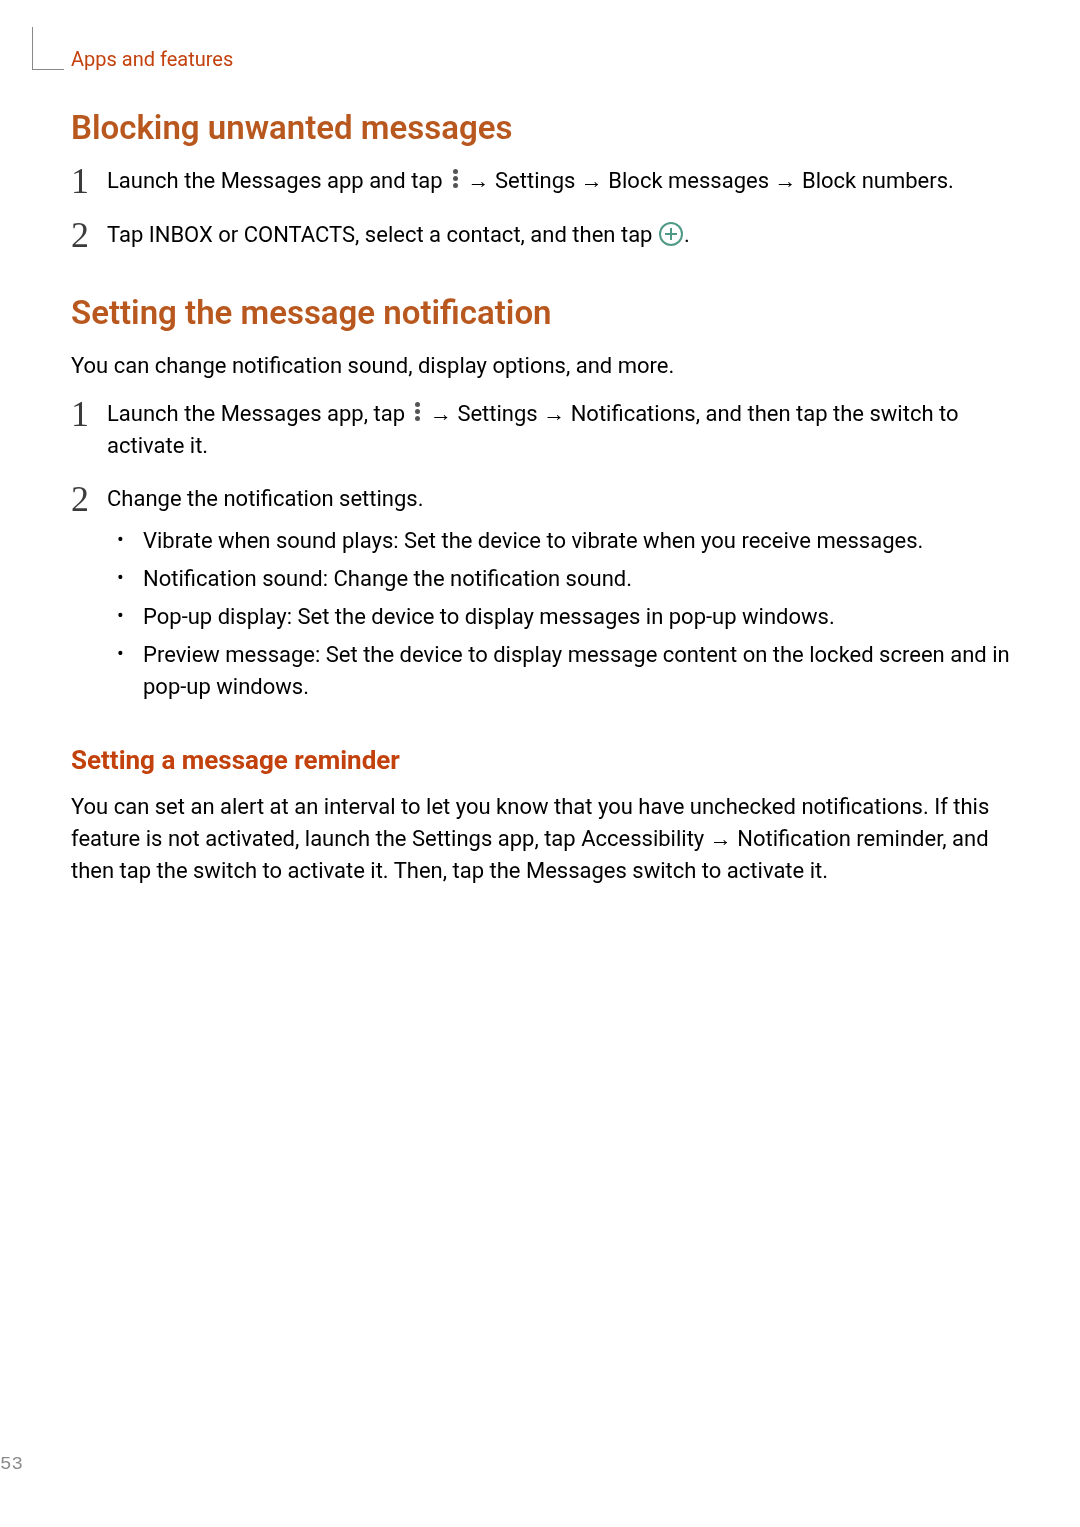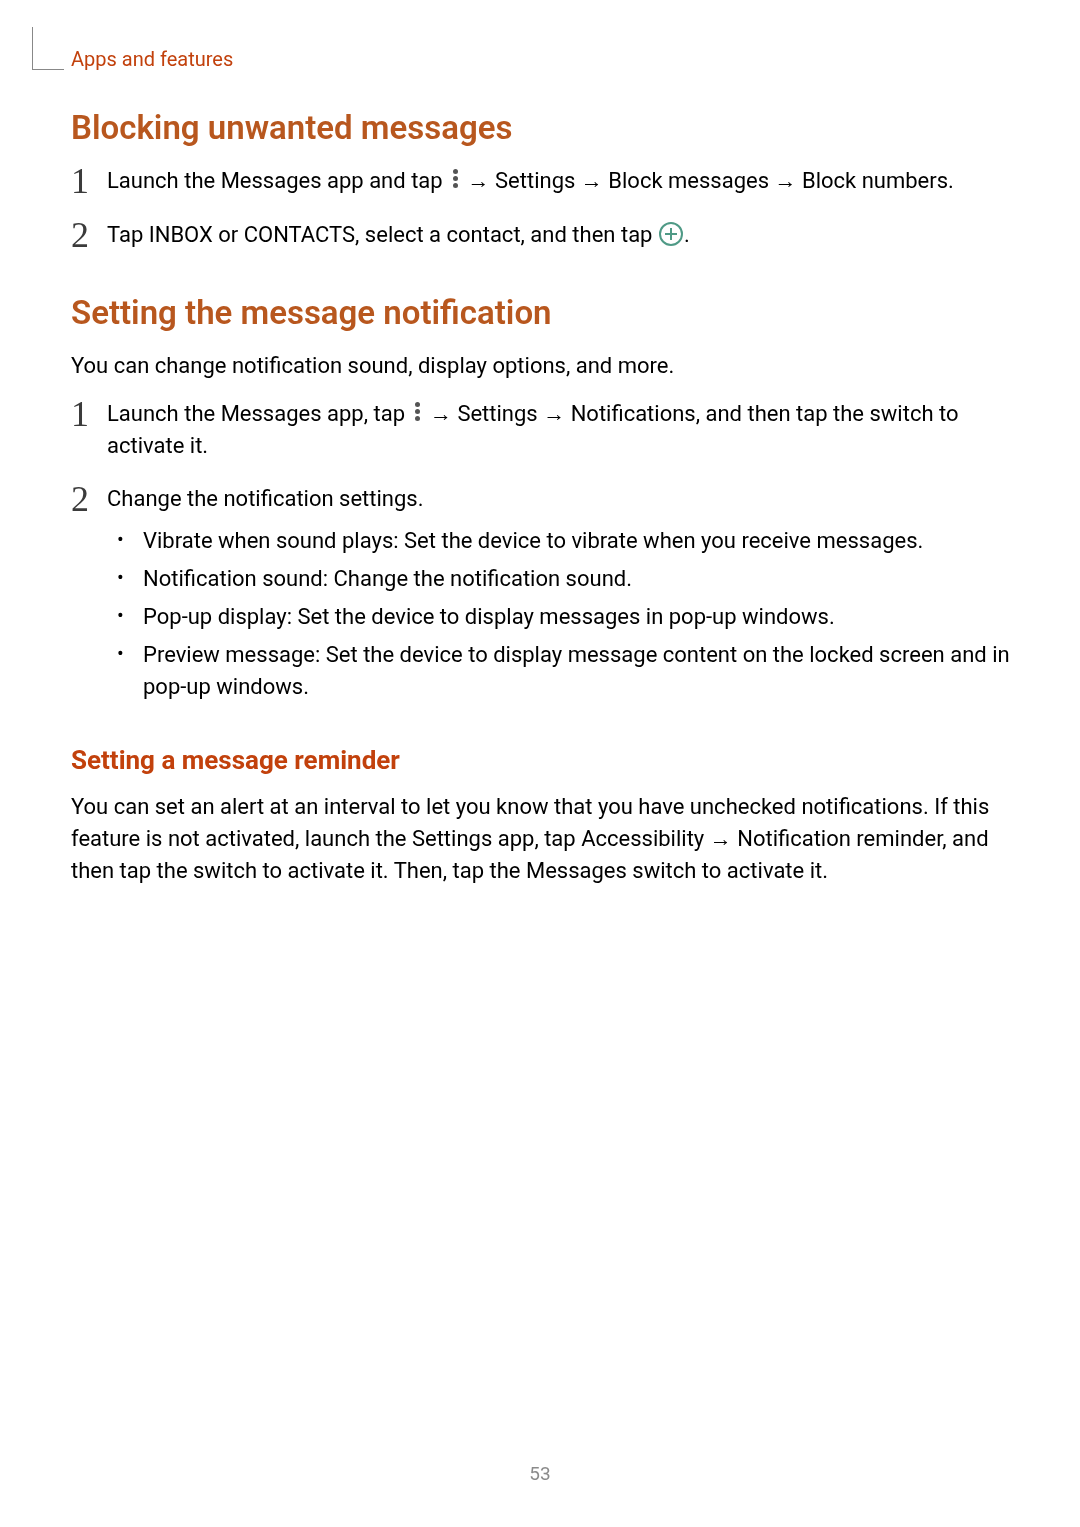--- a/index.html
+++ b/index.html
@@ -126,25 +126,25 @@
     }
     .plus-icon::before, .plus-icon::after {
       content: "";
       position: absolute;
       background: #4f9a86;
     }
     .plus-icon::before { width: 12px; height: 2px; }
     .plus-icon::after { width: 2px; height: 12px; }
     .page-number {
       position: absolute;
-      bottom: 42px;
+      bottom: 52px;
       width: 100%;
-      text-align: center;
       font-size: 19px;
       color: #8b8b8b;
+      font-family: Liberation Mono, monospace;
     }
     .section2 { margin-top: 36px; }
   </style>
 </head>
 <body>
 
 <div class="corner-marks"></div>
 <div class="breadcrumb">Apps and features</div>
 
 <div class="content">

